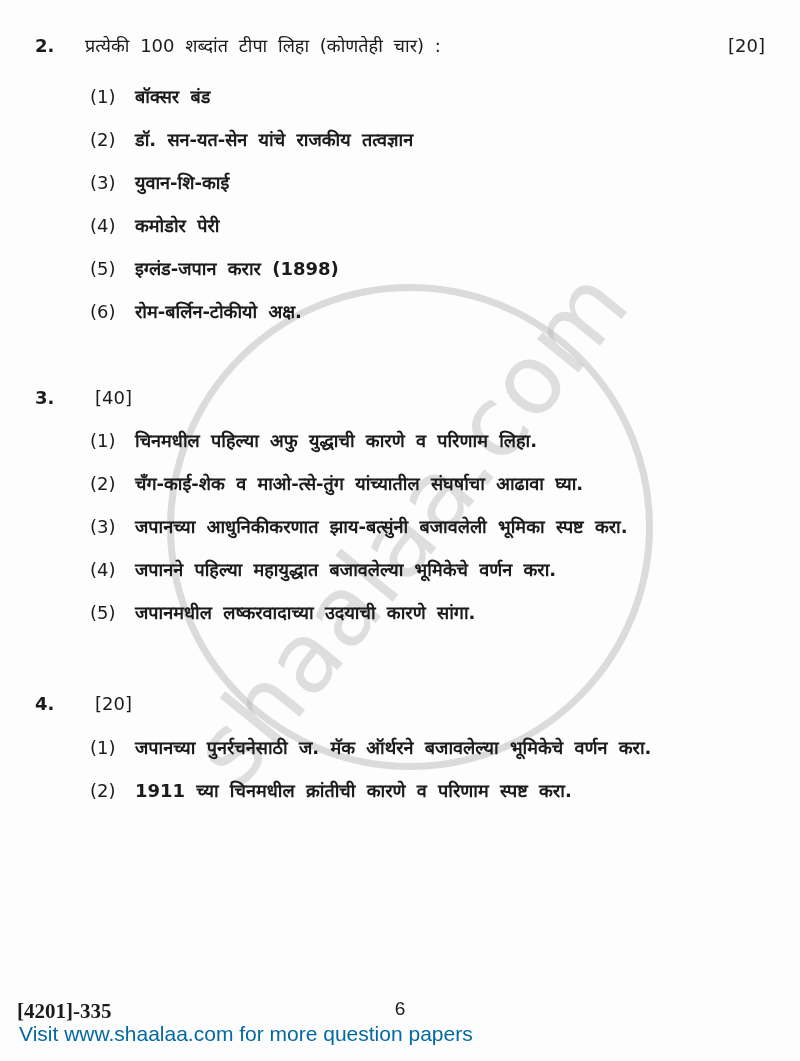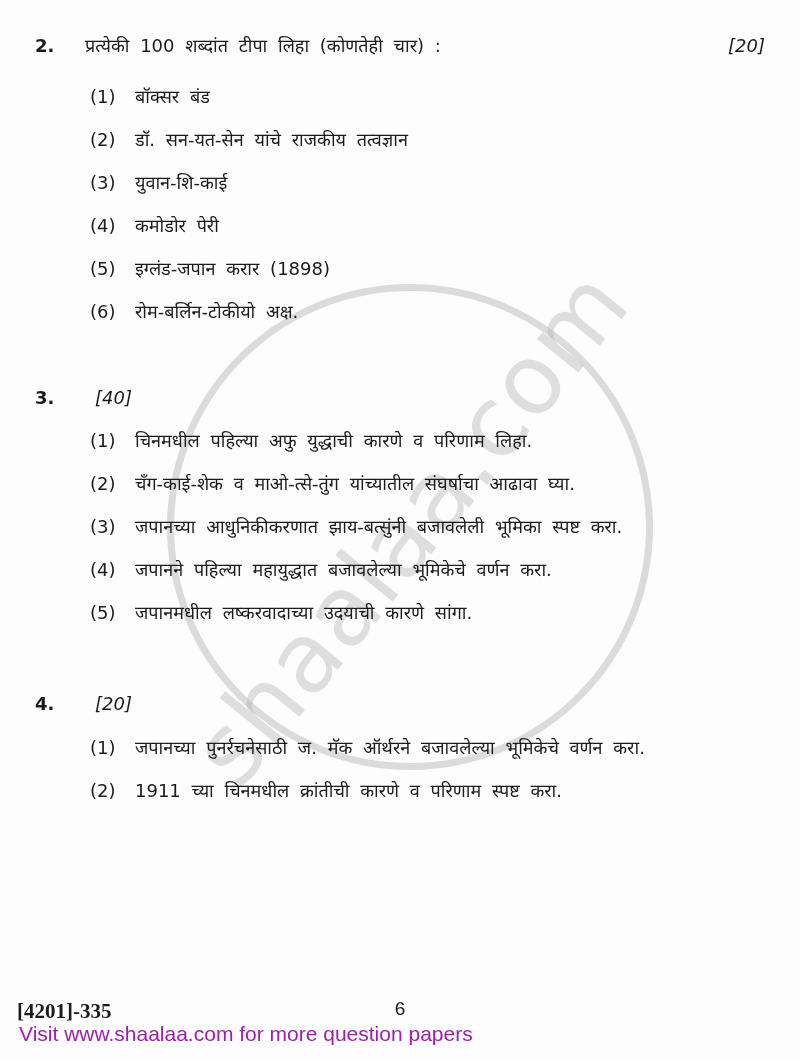--- a/index.html
+++ b/index.html
@@ -35,46 +35,46 @@
   .content { position: absolute; inset: 0; z-index: 1; }
 
   .qrow {
     position: absolute; left: 35px; right: 35px;
     display: flex; align-items: flex-start;
     font-size: 18px; line-height: 26px;
   }
   .qnum { width: 50px; font-weight: 700; flex: 0 0 auto; }
   .qtext { flex: 1 1 auto; word-spacing: 5px; white-space: nowrap; }
   .qtext b { font-weight: 400; }
-  .qmarks { flex: 0 0 auto; margin-left: 10px; text-align: right; font-style: italic; }
+  .qmarks { flex: 0 0 auto; margin-left: 10px; text-align: right; }
 
   .irow {
     position: absolute; left: 90px; right: 35px;
     display: flex; align-items: flex-start;
     font-size: 18px; line-height: 26px;
   }
   .ilabel { width: 45px; flex: 0 0 auto; }
-  .itext { flex: 1 1 auto; word-spacing: 5px; white-space: nowrap; }
+  .itext { flex: 1 1 auto; word-spacing: 5px; white-space: nowrap; font-weight: bold; }
 
   
   .footer-code {
     position: absolute; left: 17px; top: 1000px;
     font-family: "Liberation Serif", "DejaVu Serif", serif;
     font-size: 21px; font-weight: 600; line-height: 22px;
   }
   .footer-page {
     position: absolute; left: 0; top: 998px; width: 800px;
     text-align: center; font-size: 19px; line-height: 22px;
     font-family: "Liberation Sans", sans-serif;
   }
   .footer-visit {
     position: absolute; left: 19px; top: 1021px;
     font-family: "Liberation Sans", sans-serif;
     font-size: 21px; line-height: 26px;
-    color: #a21caf;
+    color: #0369a1;
   }
 </style>
 </head>
 <body>
 
 <div class="wm-circle"></div>
 <div class="wm-text">shaalaa.com</div>
 
 <div class="content">
 

